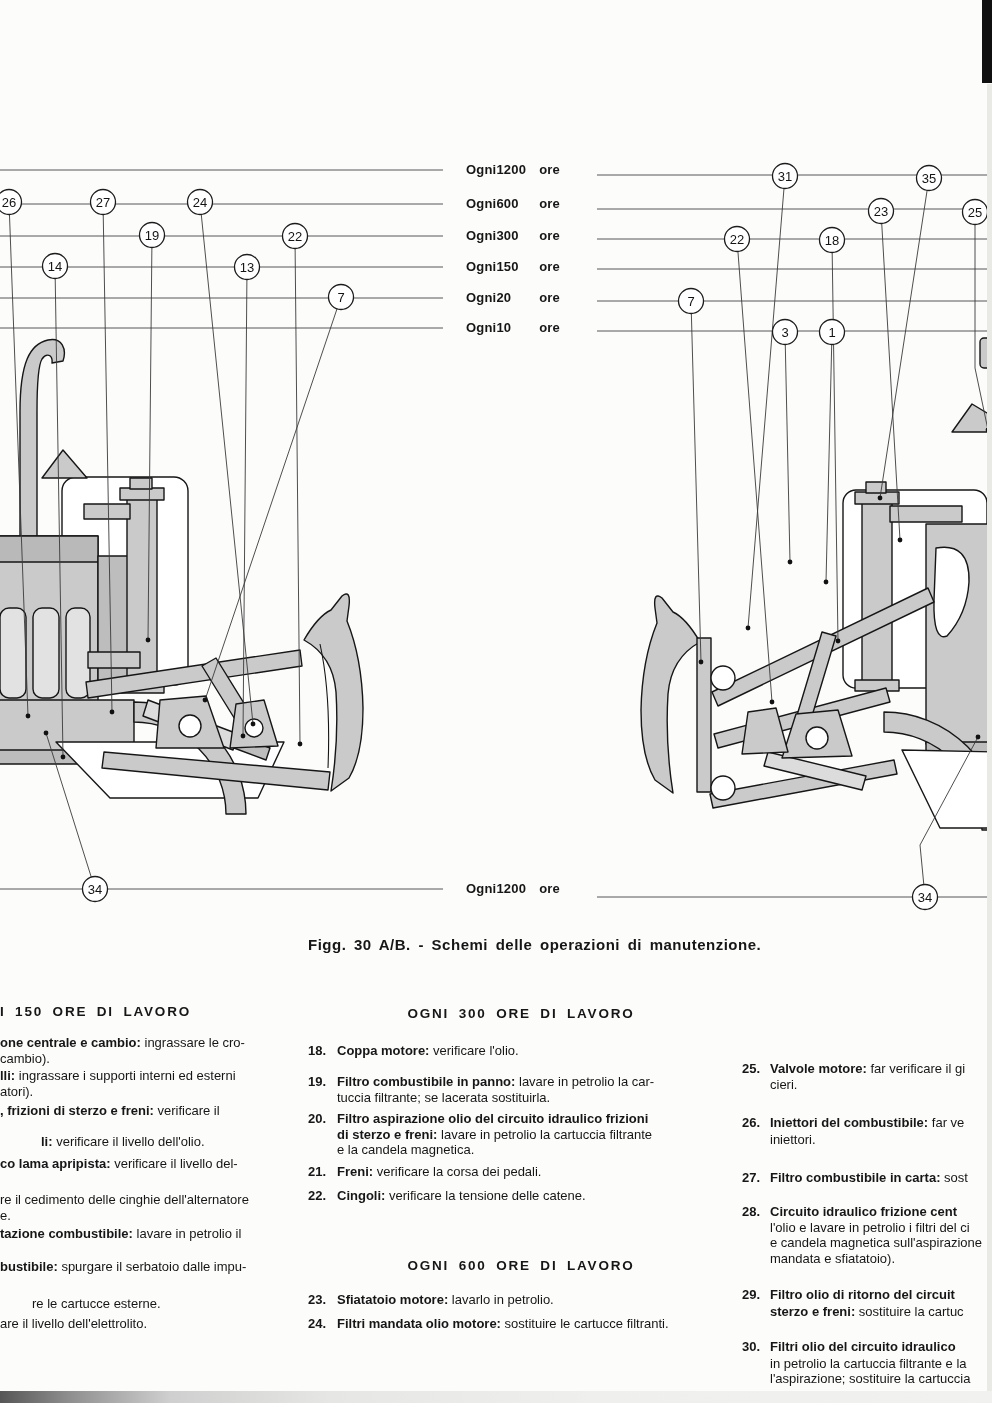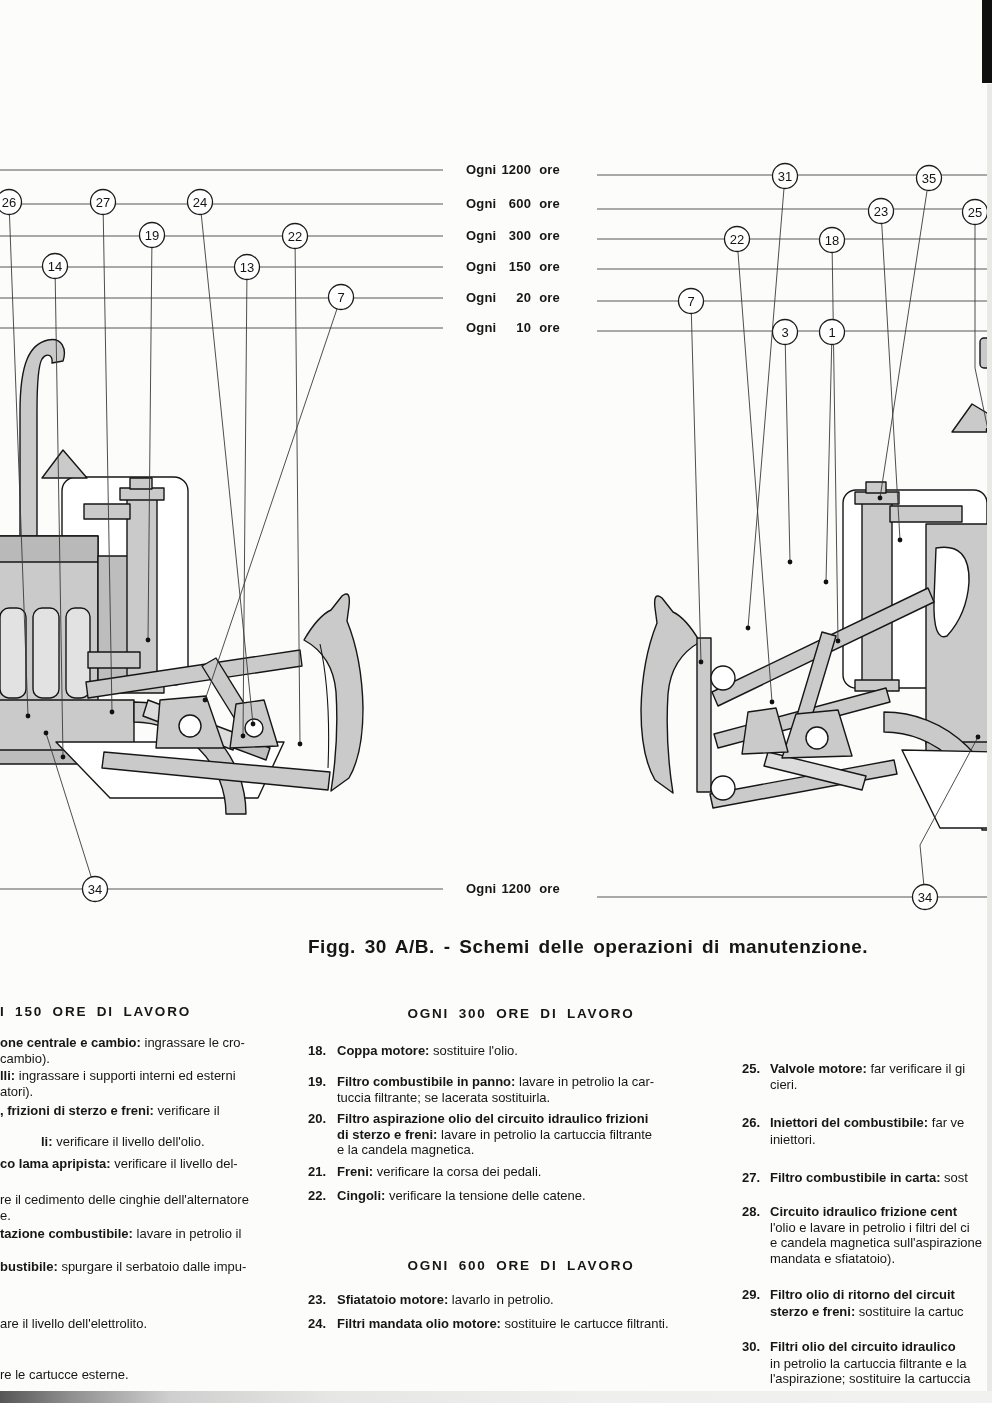--- a/index.html
+++ b/index.html
@@ -13,24 +13,24 @@
   .bottom-bar{
     position:absolute;left:0;bottom:0;width:100%;height:12px;
     background:linear-gradient(to right,#565656,#8f8f8f 70px,#cfcfcf 170px,#e6e6e4 330px,#efefed 60%,#f1f1ef);
   }
   #diagram-svg{position:absolute;left:0;top:0;}
   #diagram-svg text{font-family:"Liberation Sans",sans-serif;font-size:13px;fill:#141414;}
   .sched-label{
     position:absolute;left:466px;width:94px;display:flex;
     font-weight:bold;font-size:13px;letter-spacing:.2px;background:#fcfcfb;
   }
-  .sched-label .hrs{flex:1;text-align:right;}
+  .sched-label .hrs{flex:1;text-align:left;}
   .sched-label .unit{margin-left:8px;}
   .caption{
-    position:absolute;left:308px;top:936px;font-weight:bold;font-size:19px;
+    position:absolute;left:308px;top:936px;font-weight:bold;font-size:15px;
     letter-spacing:.5px;word-spacing:3px;white-space:nowrap;
   }
   .col{position:absolute;top:0;left:0;width:100%;height:100%;pointer-events:none;}
   .col .line{position:absolute;white-space:nowrap;font-size:13px;line-height:15px;}
   #col-left .line{left:0;}
   #col-mid .line{left:308px;}
   #col-right .line{left:742px;margin-top:48px;}
   .col .line.ind{padding-left:29px;}
   #col-right .line.ind{padding-left:28px;}
   .col .num{position:absolute;left:0;font-weight:bold;}
@@ -251,26 +251,26 @@
       <div class="line" style="top: 1051px;"><span>cambio).</span></div>
       <div class="line" style="top: 1068px;"><span class="bld">lli:</span><span> ingrassare i supporti interni ed esterni</span></div>
       <div class="line" style="top: 1084px;"><span>atori).</span></div>
       <div class="line" style="top: 1103px;"><span class="bld">, frizioni di sterzo e freni:</span><span> verificare il</span></div>
       <div class="line" style="top: 1134px; padding-left: 41px;"><span class="bld">li:</span><span> verificare il livello dell'olio.</span></div>
       <div class="line" style="top: 1156px;"><span class="bld">co lama apripista:</span><span> verificare il livello del-</span></div>
       <div class="line" style="top: 1192px;"><span>re il cedimento delle cinghie dell'alternatore</span></div>
       <div class="line" style="top: 1208px;"><span>e.</span></div>
       <div class="line" style="top: 1226px; text-align: right;"><span class="bld">tazione combustibile:</span><span> lavare in petrolio il</span></div>
       <div class="line" style="top: 1259px;"><span class="bld">bustibile:</span><span> spurgare il serbatoio dalle impu-</span></div>
-      <div class="line" style="top: 1367px;"><span>re le cartucce esterne.</span></div>
+      <div class="line" style="top: 1296px; padding-left: 32px;"><span>re le cartucce esterne.</span></div>
       <div class="line" style="top: 1316px;"><span>are il livello dell'elettrolito.</span></div>
     </div>
   <div id="col-mid" class="col">
       <div class="line hdr ctr" style="top: 1006px;">OGNI 300 ORE DI LAVORO</div>
-      <div class="line ind" style="top: 1043px;"><span class="num">18.</span><span class="bld">Coppa motore:</span><span> sostituire l'olio.</span></div>
+      <div class="line ind" style="top: 1043px;"><span class="num">18.</span><span class="bld">Coppa motore:</span><span> verificare l'olio.</span></div>
       <div class="line ind" style="top: 1074px;"><span class="num">19.</span><span class="bld">Filtro combustibile in panno:</span><span> lavare in petrolio la car-</span></div>
       <div class="line ind" style="top: 1090px;"><span>tuccia filtrante; se lacerata sostituirla.</span></div>
       <div class="line ind" style="top: 1111px;"><span class="num">20.</span><span class="bld">Filtro aspirazione olio del circuito idraulico frizioni</span></div>
       <div class="line ind" style="top: 1127px;"><span class="bld">di sterzo e freni:</span><span> lavare in petrolio la cartuccia filtrante</span></div>
       <div class="line ind" style="top: 1142px;"><span>e la candela magnetica.</span></div>
       <div class="line ind" style="top: 1164px;"><span class="num">21.</span><span class="bld">Freni:</span><span> verificare la corsa dei pedali.</span></div>
       <div class="line ind" style="top: 1188px;"><span class="num">22.</span><span class="bld">Cingoli:</span><span> verificare la tensione delle catene.</span></div>
       <div class="line hdr ctr" style="top: 1258px;">OGNI 600 ORE DI LAVORO</div>
       <div class="line ind" style="top: 1292px;"><span class="num">23.</span><span class="bld">Sfiatatoio motore:</span><span> lavarlo in petrolio.</span></div>
       <div class="line ind" style="top: 1316px;"><span class="num">24.</span><span class="bld">Filtri mandata olio motore:</span><span> sostituire le cartucce filtranti.</span></div>

